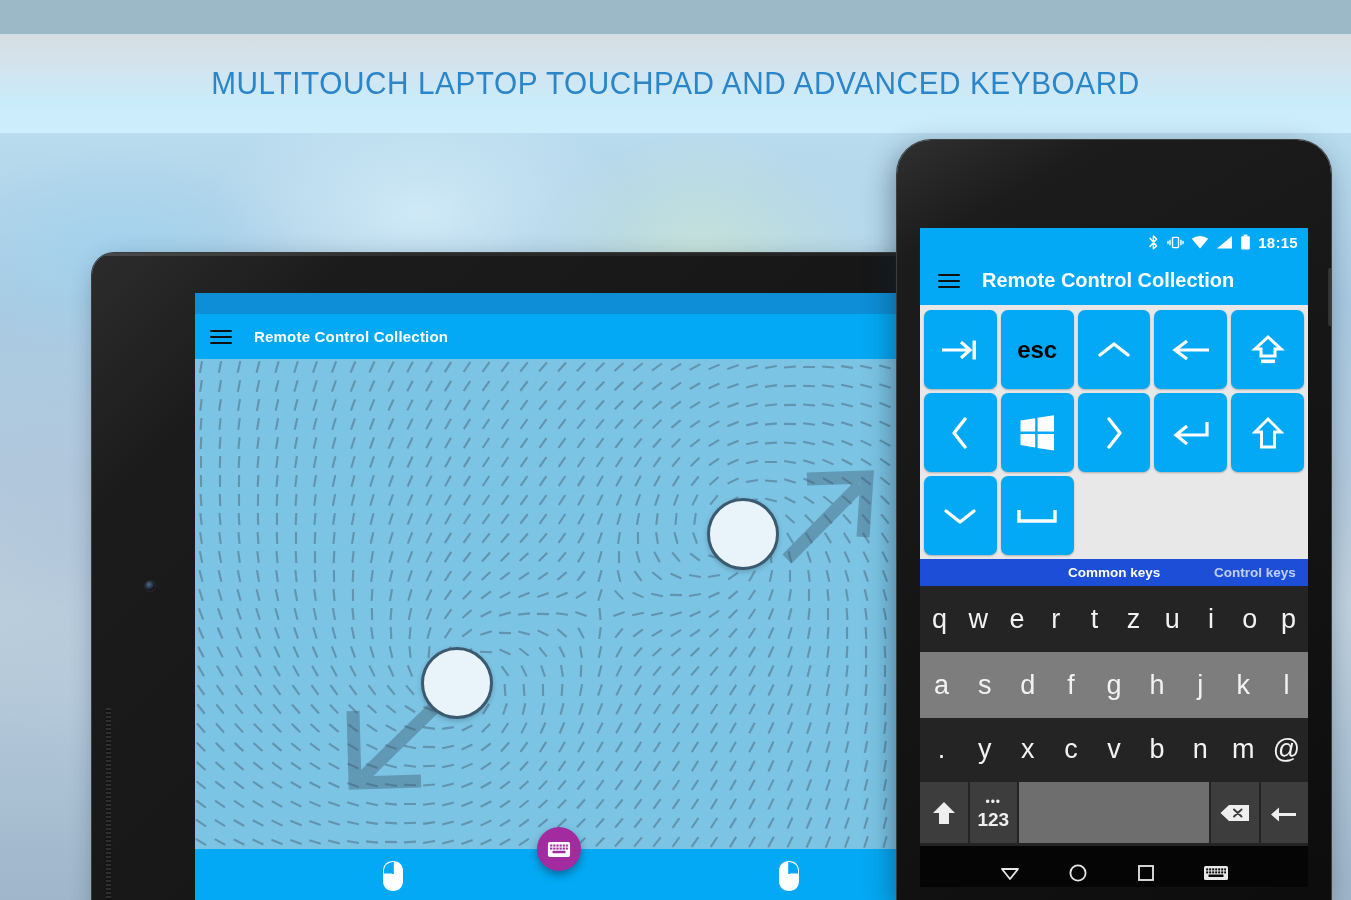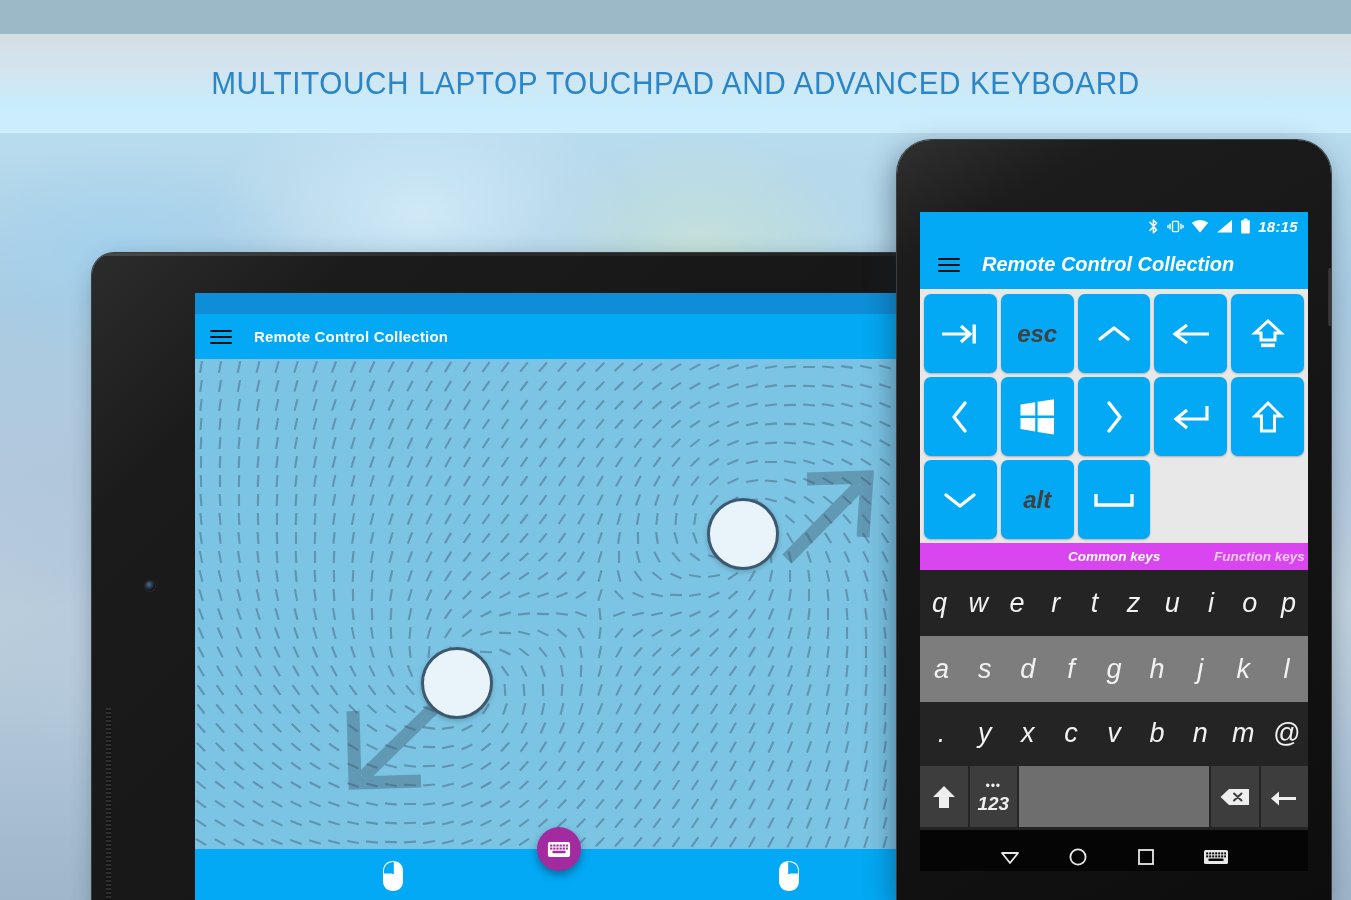--- a/index.html
+++ b/index.html
@@ -139,48 +139,48 @@
   .ph-speaker {
     position: absolute; left: 202px; top: 172px; width: 24px; height: 24px; border-radius: 50%;
     background: repeating-radial-gradient(circle at 50% 50%, #3a3a3a 0 1px, #151515 1px 2.2px);
     box-shadow: 0 0 0 1px #2a2a2a;
   }
   .ph-sensor { position: absolute; top: 180px; width: 5px; height: 5px; border-radius: 50%; background: #2d2d2d; }
   .ph-sensor.a { left: 340px; }
   .ph-sensor.b { left: 358px; }
 
   .ph-screen {
-    position: absolute; left: 23px; top: 72px; width: 388px; height: 659px;
-    background: #000; overflow: hidden; font-style: italic;
+    position: absolute; left: 23px; top: 88px; width: 388px; height: 659px;
+    background: #000; overflow: hidden;
   }
   .ph-status {
     height: 28px; background: #03a9f4; display: flex; align-items: center;
     justify-content: flex-end; gap: 7px; padding-right: 10px; color: #fff;
   }
   .ph-status .clock { font-size: 15px; font-weight: bold; letter-spacing: .3px; }
   .ph-appbar {
     height: 49px; background: #03a9f4; display: flex; align-items: center;
     gap: 22px; padding-left: 18px;
   }
   .ph-appbar .ttl { color: #fff; font-size: 20px; font-weight: bold; }
 
   .keypad {
     background: #e8e8e8; padding: 5px 4px 4px 4px;
     display: grid; grid-template-columns: repeat(5, 1fr);
     grid-auto-rows: 79px; gap: 4px;
   }
   .key {
     background: #03a9f4; border-radius: 7px;
     display: flex; align-items: center; justify-content: center;
-    color: #404040; font-size: 24px; font-weight: bold;
+    color: #000000; font-size: 24px; font-weight: bold;
     box-shadow: 0 1px 2px rgba(0,0,0,.25);
     text-align: right;
   }
   .tabbar {
-    height: 27px; background: #d946ef; position: relative;
+    height: 27px; background: #1d4ed8; position: relative;
     display: flex; align-items: center; padding-left: 42px;
   }
   .tabbar .t {
     position: absolute; font-size: 13.5px; font-weight: bold; color: #fff; white-space: nowrap;
   }
   .tabbar .t1 { left: 148px; }
   .tabbar .t2 { left: 294px; color: rgba(255,255,255,.72); }
 
   .kbd { background: #242424; }
   .kbd-row { display: flex; height: 66px; align-items: center; }
@@ -1375,31 +1375,30 @@
         <div class="key">
           <svg width="32" height="34" viewBox="0 0 32 34">
             <path d="M16 3 L29 16 H22.5 V31 H9.5 V16 H3 Z" fill="none" stroke="#fff" stroke-width="3"></path>
           </svg>
         </div>
         <div class="key">
           <svg width="36" height="22" viewBox="0 0 36 22">
             <path d="M4 6 L18 17 L32 6" fill="none" stroke="#fff" stroke-width="3.4" stroke-linecap="round" stroke-linejoin="round"></path>
           </svg>
         </div>
-        <div class="key">alt</div>
         <div class="key">
           <svg width="42" height="20" viewBox="0 0 42 20">
             <path d="M3 4 V15 H39 V4" fill="none" stroke="#fff" stroke-width="3.4" stroke-linecap="butt" stroke-linejoin="miter"></path>
           </svg>
         </div>
       </div>
 
       <div class="tabbar">
         <div class="t t1">Common keys</div>
-        <div class="t t2">Function keys</div>
+        <div class="t t2">Control keys</div>
       </div>
 
       <div class="kbd">
         <div class="kbd-row r1">
           <span class="kk">q</span>
           <span class="kk">w</span>
           <span class="kk">e</span>
           <span class="kk">r</span>
           <span class="kk">t</span>
           <span class="kk">z</span>

